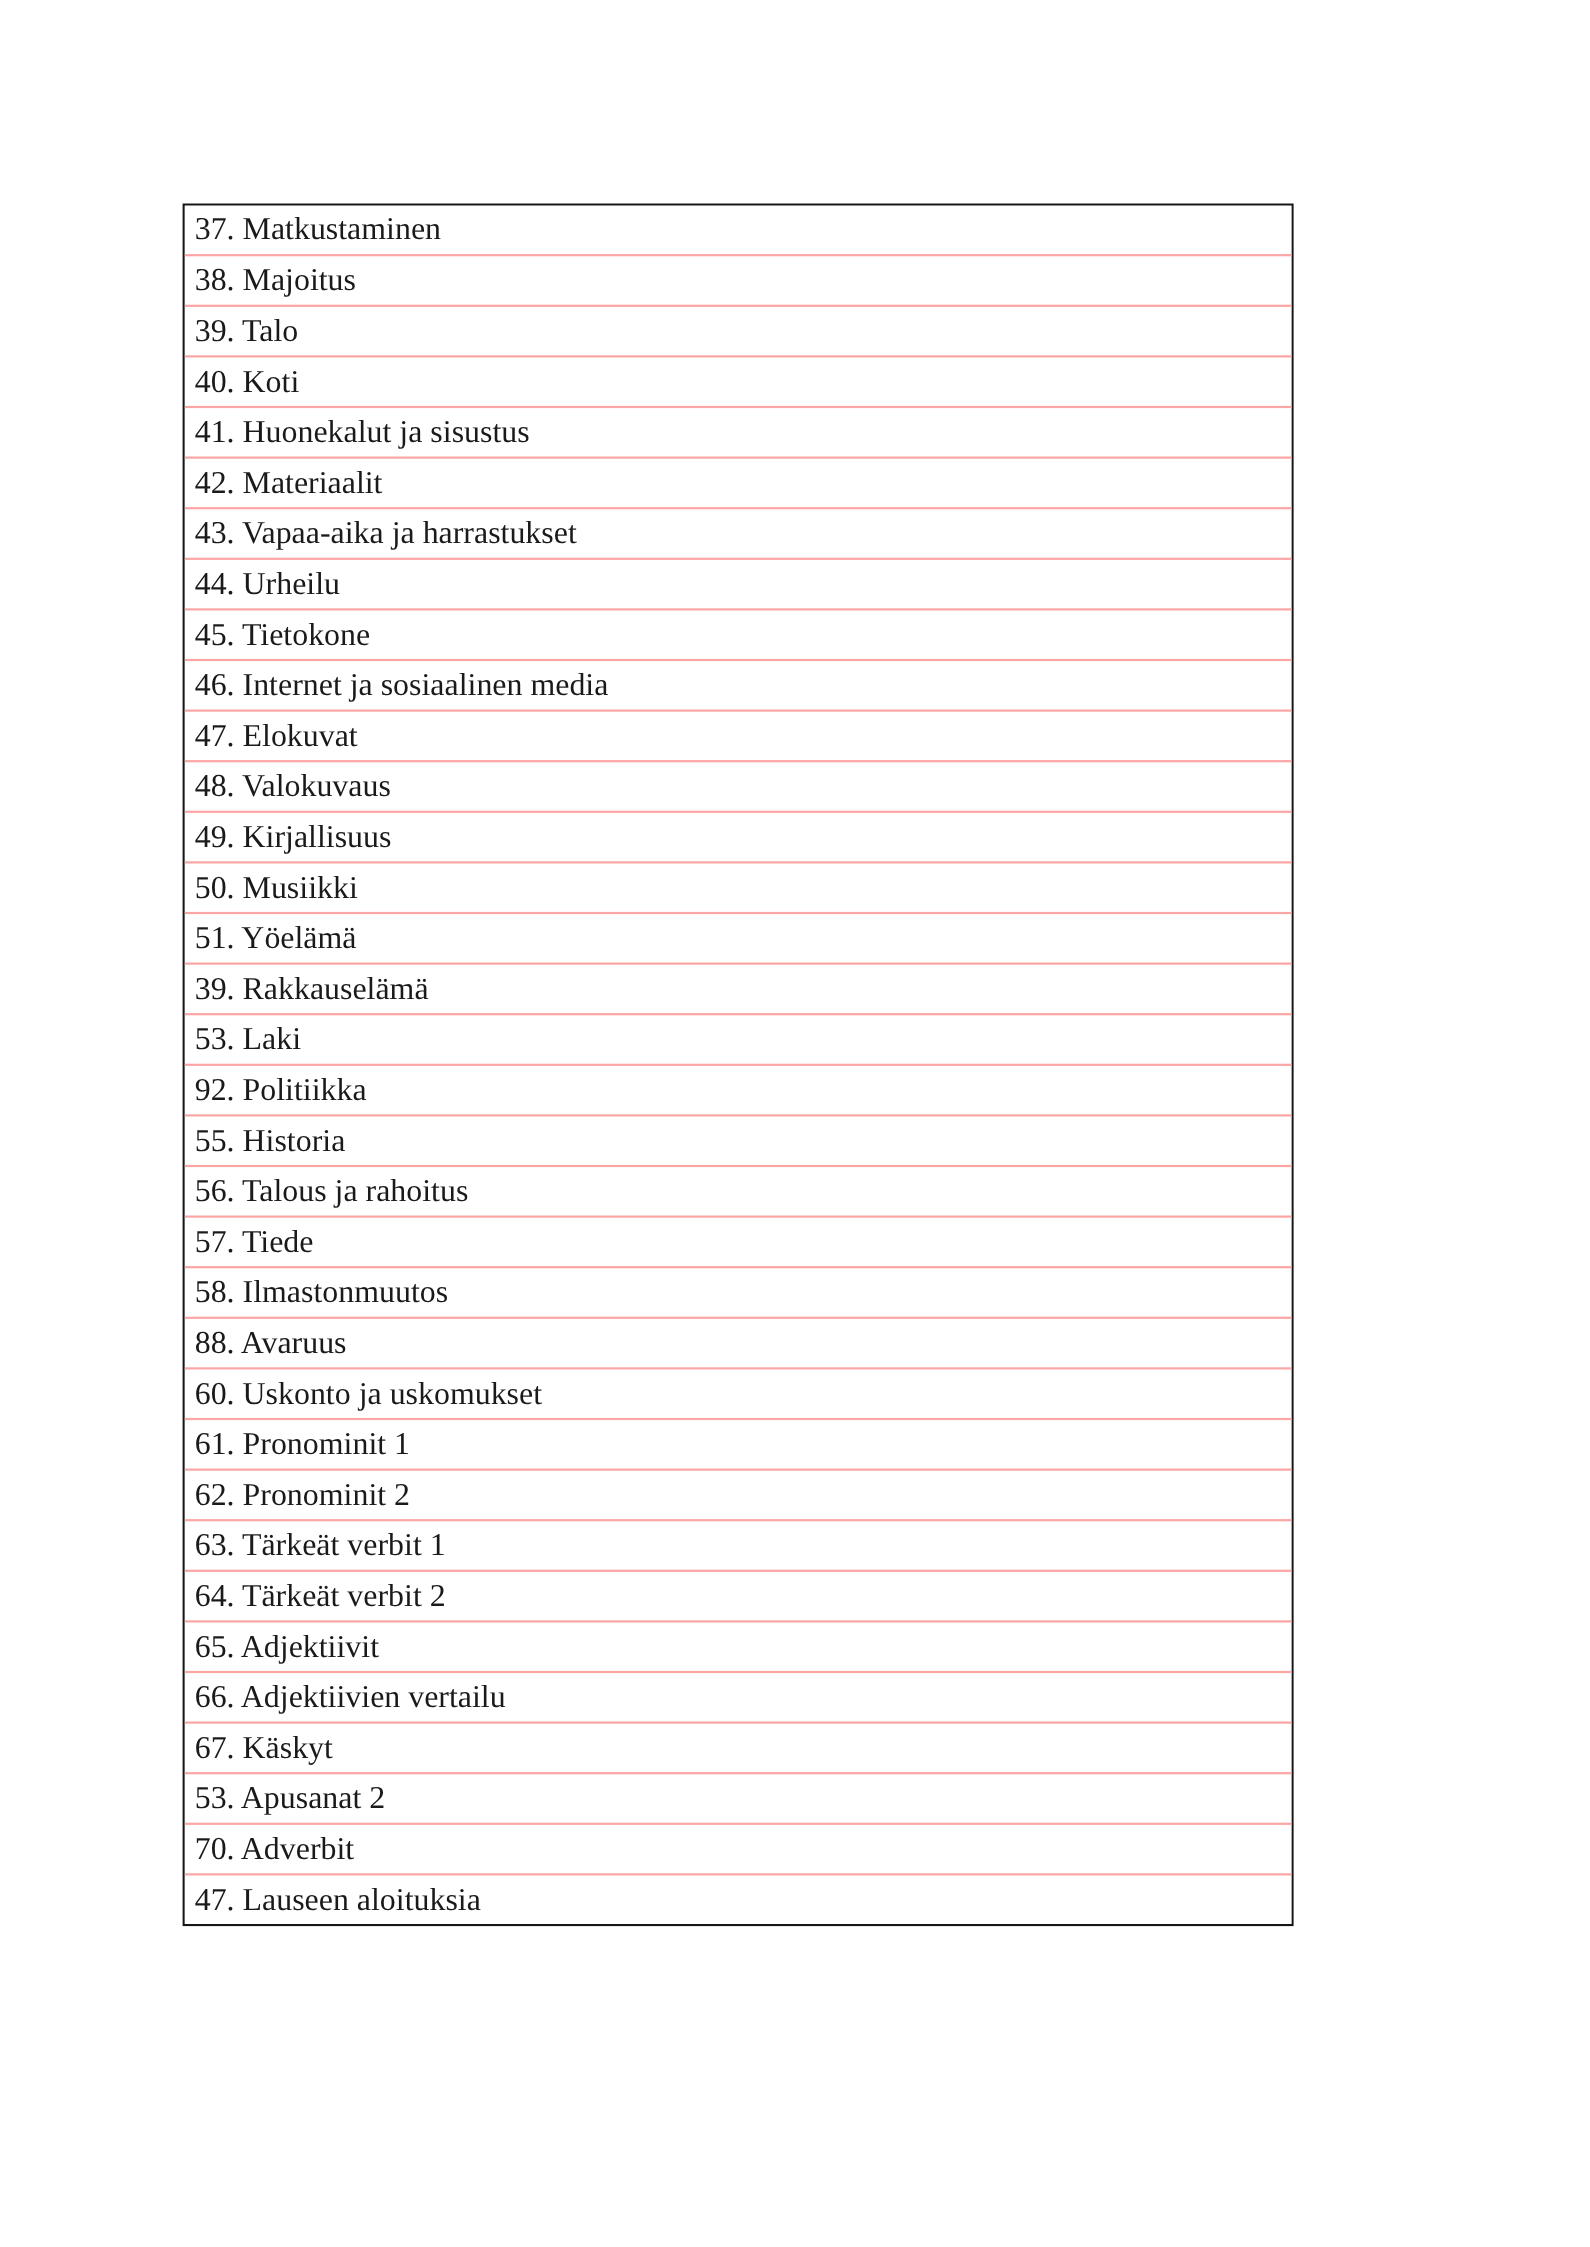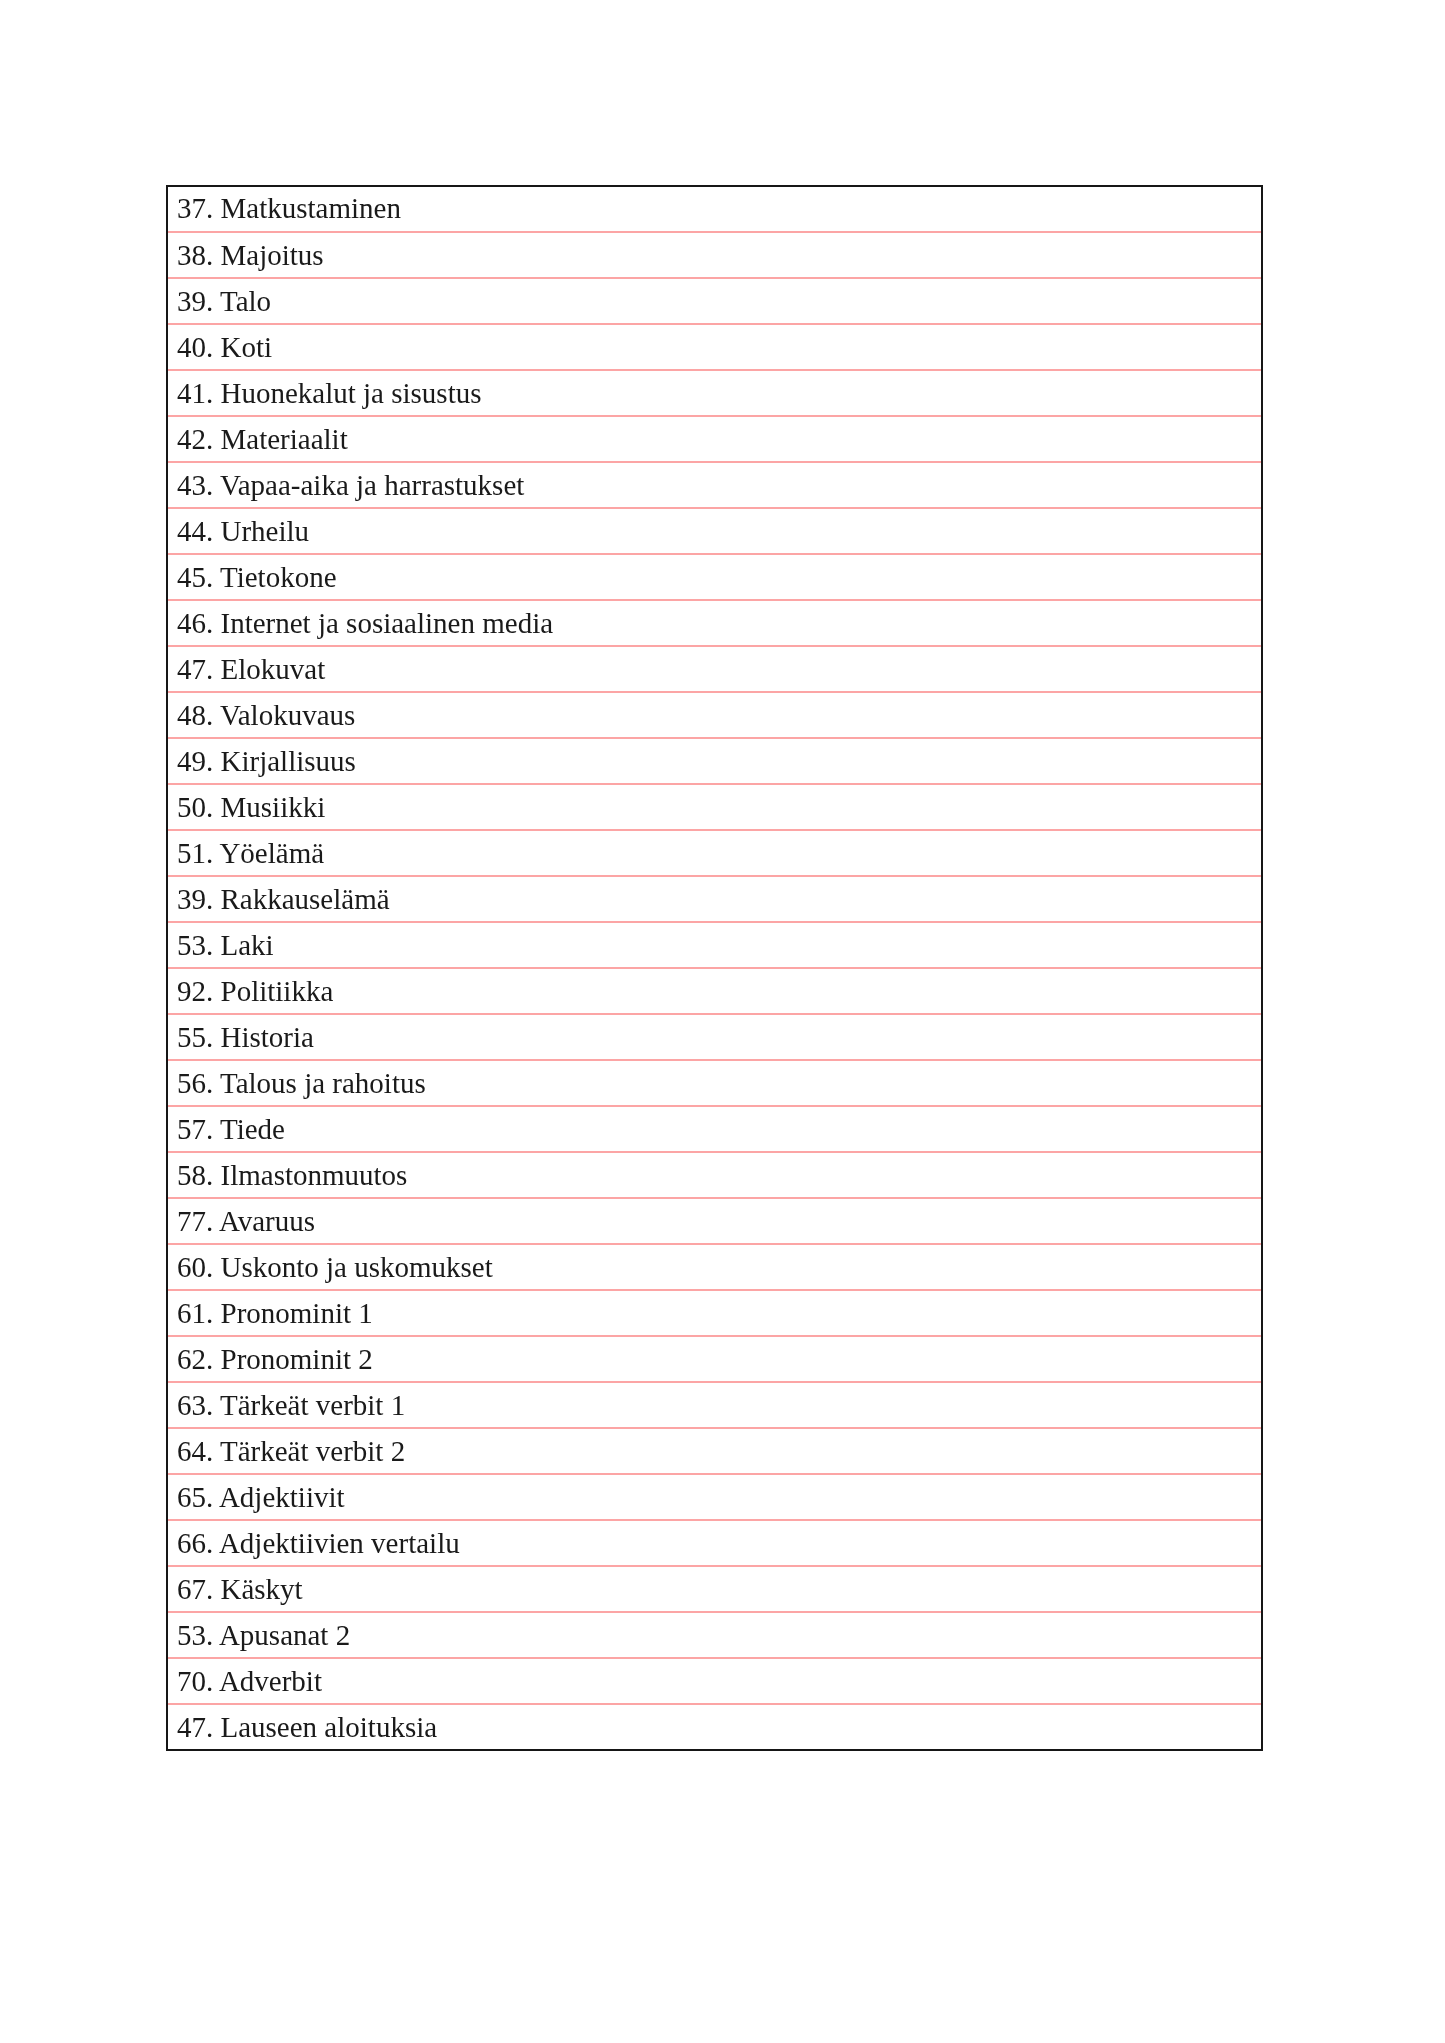--- a/index.html
+++ b/index.html
@@ -12,21 +12,21 @@
     width: 1445px;
     height: 2043px;
     background: #ffffff;
     overflow: hidden;
     font-family: "Liberation Serif", "DejaVu Serif", serif;
   }
   .doc-table {
     position: absolute;
     left: 166px;
     top: 185px;
-    width: 1097px;
+    width: 1010px;
     box-sizing: border-box;
     border: 2px solid #161616;
   }
   .row {
     box-sizing: border-box;
     height: 46px;
     border-top: 2px solid #fca5a5;
     background: #ffffff;
   }
   .row:first-child {
@@ -112,21 +112,21 @@
       <div class="row">
         <div class="cell">56. Talous ja rahoitus</div>
       </div>
       <div class="row">
         <div class="cell">57. Tiede</div>
       </div>
       <div class="row">
         <div class="cell">58. Ilmastonmuutos</div>
       </div>
       <div class="row">
-        <div class="cell">77. Avaruus</div>
+        <div class="cell">88. Avaruus</div>
       </div>
       <div class="row">
         <div class="cell">60. Uskonto ja uskomukset</div>
       </div>
       <div class="row">
         <div class="cell">61. Pronominit 1</div>
       </div>
       <div class="row">
         <div class="cell">62. Pronominit 2</div>
       </div>

